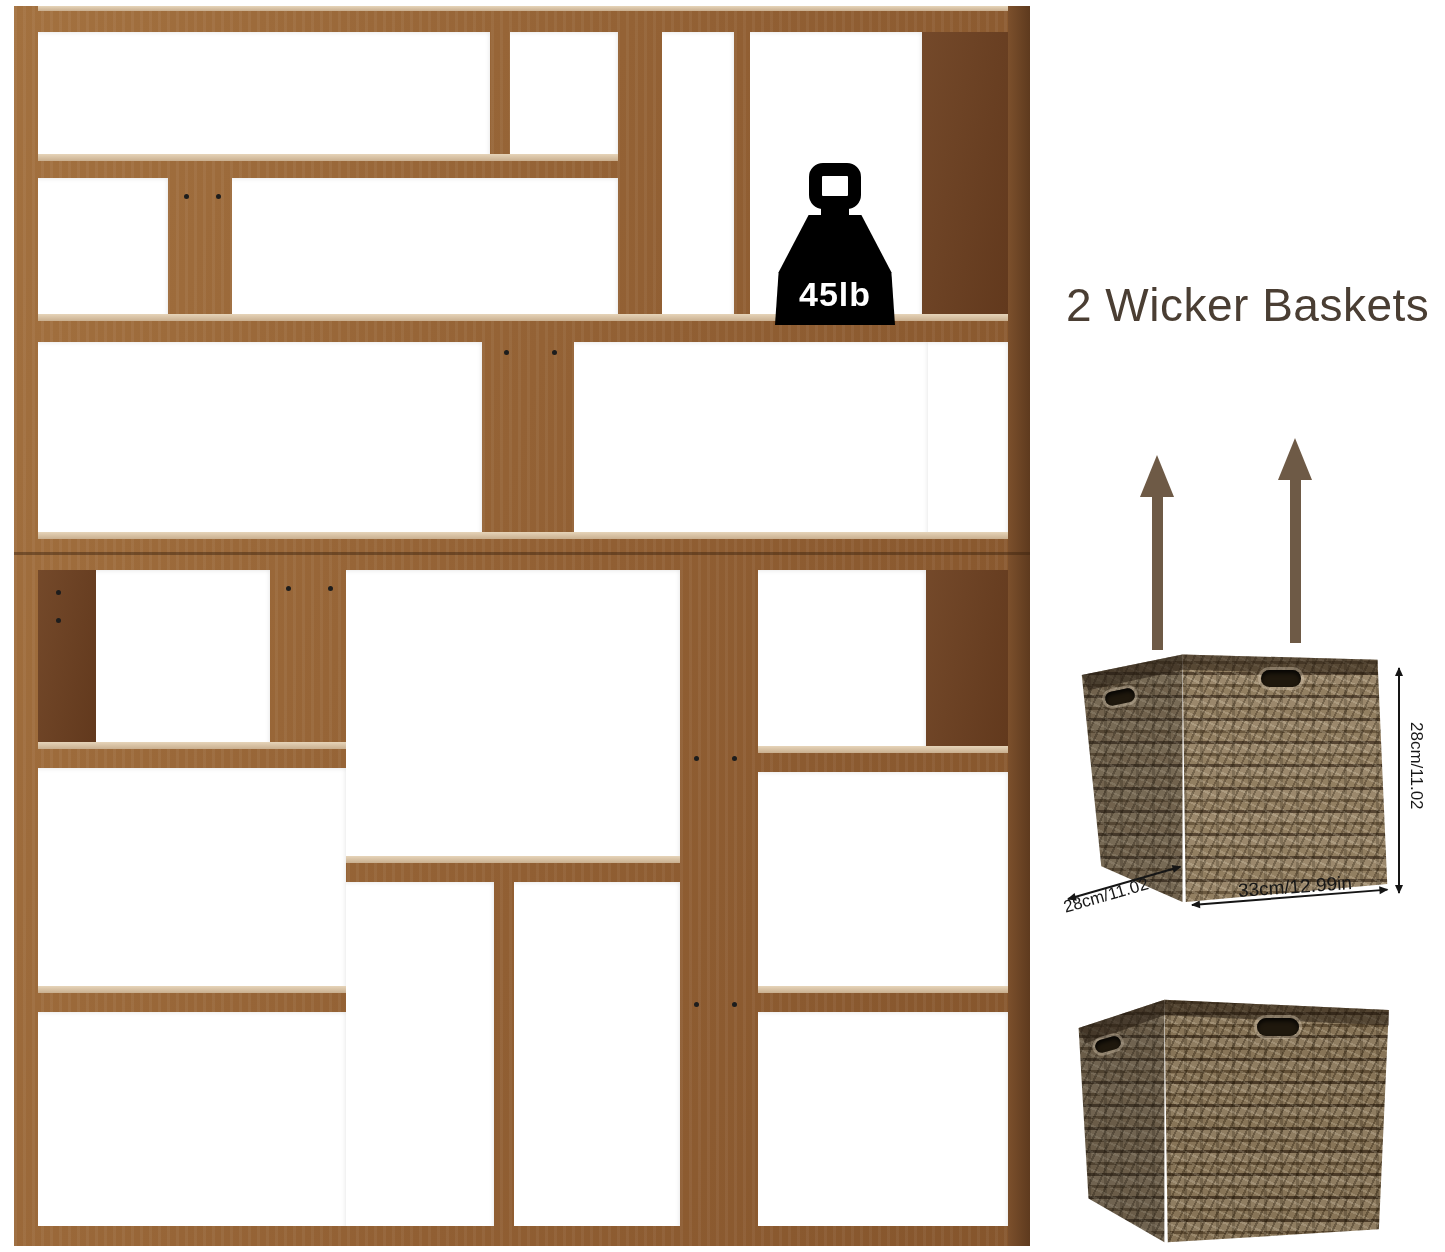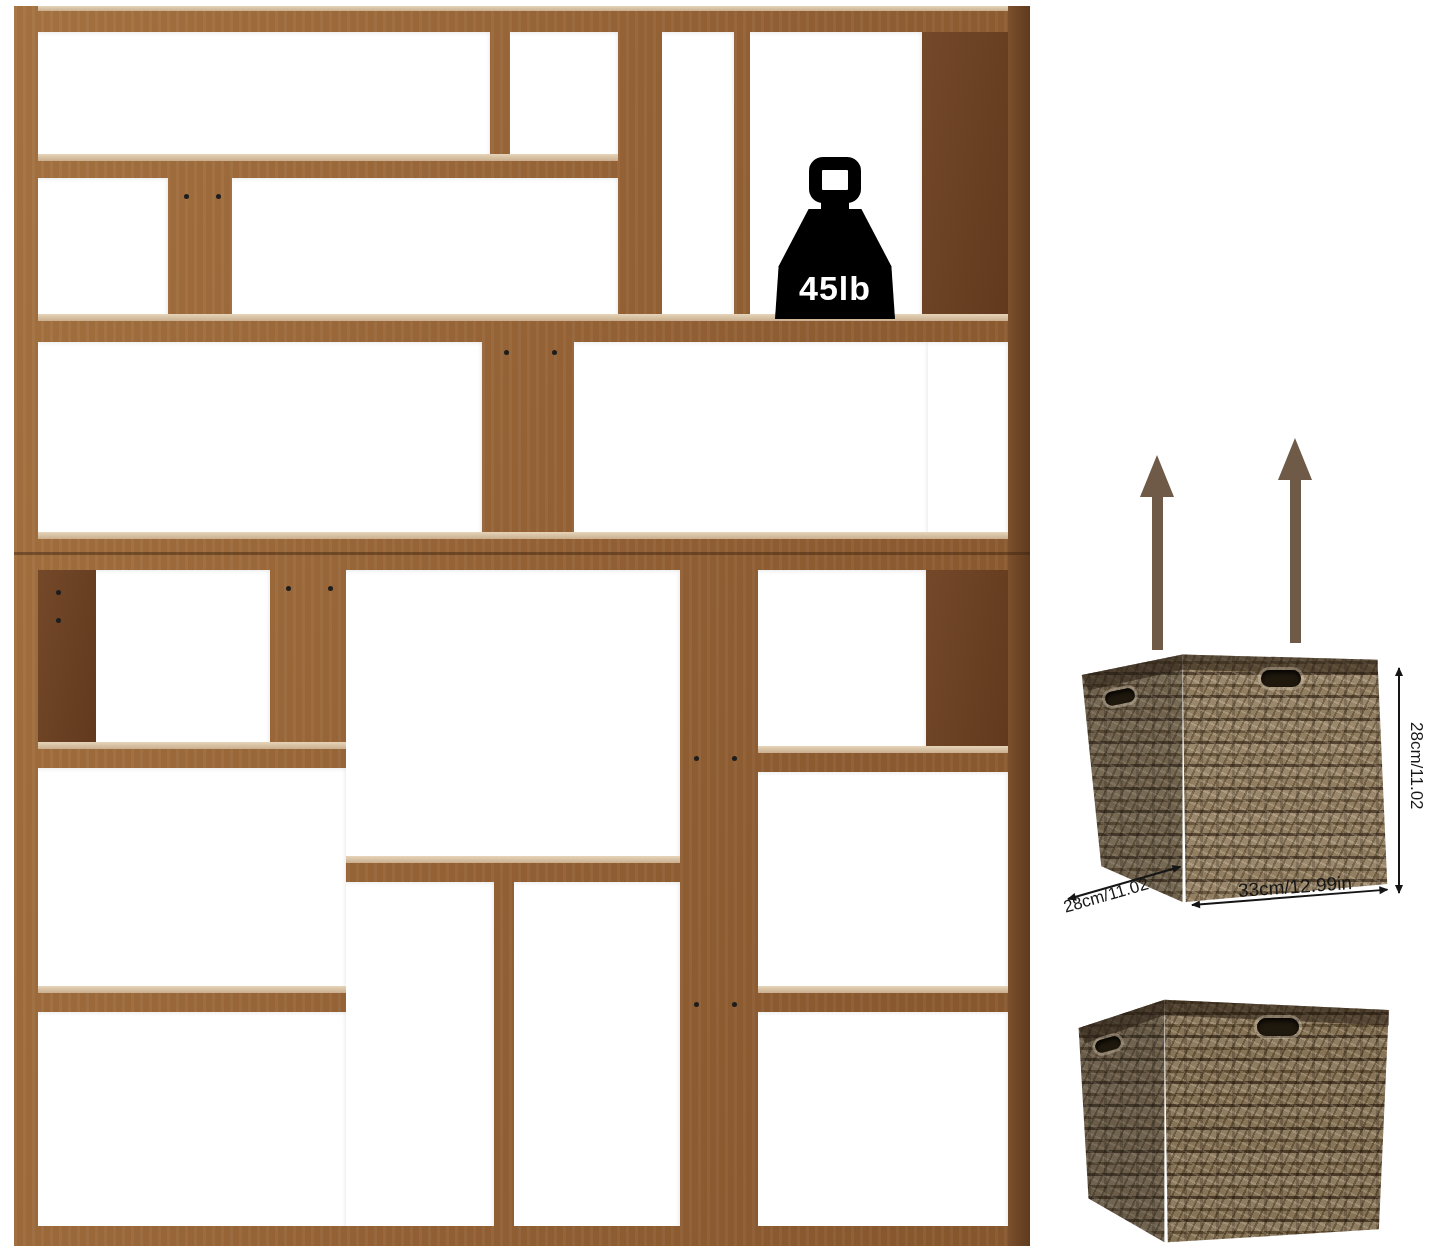--- a/index.html
+++ b/index.html
@@ -12,21 +12,21 @@
     background:repeating-linear-gradient(90deg,rgba(255,255,255,.05) 0 3px,rgba(0,0,0,0) 3px 9px);
     pointer-events:none;}
   .cell{position:absolute;background:#ffffff;box-shadow:inset -3px 3px 5px -3px rgba(0,0,0,.12);z-index:2;}
   .edge{position:absolute;height:7px;background:linear-gradient(180deg,#e6d4b9,#c9af8f);z-index:3;}
   .panel{position:absolute;background:linear-gradient(100deg,#74492a,#62391d);z-index:2;}
   .wall{position:absolute;background:linear-gradient(90deg,#7c502c,#5e3a1e);z-index:2;}
   .seam{position:absolute;background:rgba(58,33,13,.45);z-index:3;}
   .dot{position:absolute;width:5px;height:5px;border-radius:50%;background:#1d1d1d;z-index:4;}
 
   
-  .weight{position:absolute;left:775px;top:157px;width:120px;height:162px;z-index:6;}
+  .weight{position:absolute;left:775px;top:163px;width:120px;height:162px;z-index:6;}
   .weight-handle{position:absolute;left:34px;top:0;width:26px;height:20px;border:13px solid #000;border-radius:14px;background:transparent;}
   .weight-conn{position:absolute;left:46px;top:40px;width:28px;height:16px;background:#000;}
   .weight-body{position:absolute;left:0;top:52px;width:120px;height:110px;background:#000;
     clip-path:polygon(28% 0,72% 0,97% 52%,100% 100%,0 100%,3% 52%);}
   .weight-label{position:absolute;left:0;right:0;top:112px;text-align:center;color:#fff;
     font-size:34px;font-weight:700;letter-spacing:1px;}
 
   
   .headline{position:absolute;left:1066px;color:#4a3e33;font-size:46px;font-weight:400;letter-spacing:.5px;white-space:nowrap;}
 
@@ -126,20 +126,21 @@
     <div class="dot" style="left:42px;top:612px;"></div>
   </div>
 
   <div class="weight">
     <div class="weight-handle"></div>
     <div class="weight-conn"></div>
     <div class="weight-body"></div>
     <div class="weight-label">45lb</div>
   </div>
 
+  <div class="headline" style="top:278px;">2 Wicker Baskets</div>
 
   <div class="up-arrow" style="left:1140px;top:455px;width:34px;height:195px;">
     <div class="head"></div>
     <div class="shaft" style="height:157px;"></div>
   </div>
   <div class="up-arrow" style="left:1278px;top:438px;width:34px;height:205px;">
     <div class="head"></div>
     <div class="shaft" style="height:167px;"></div>
   </div>
 

